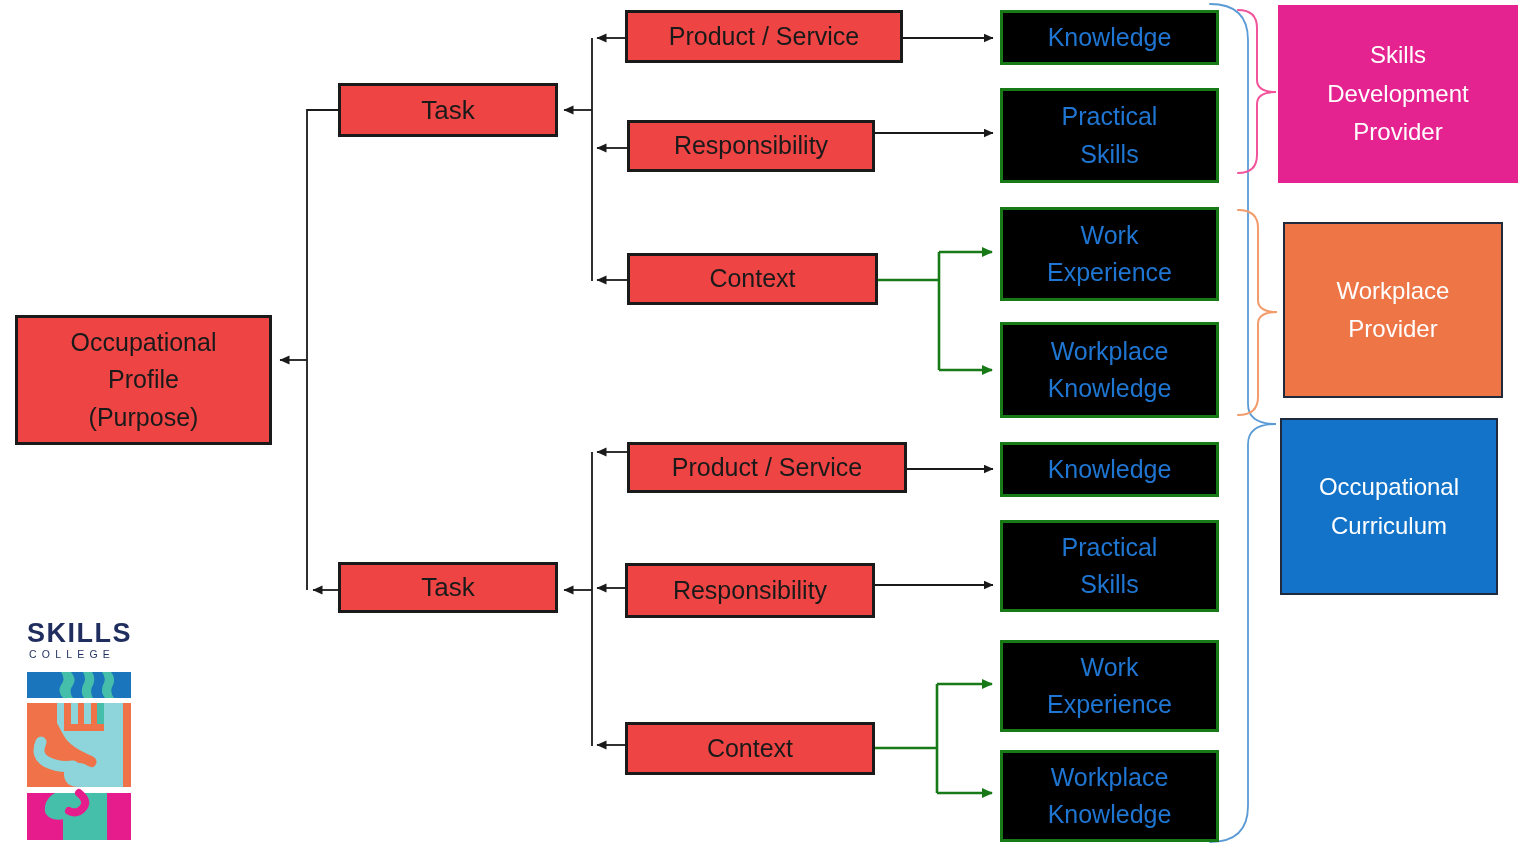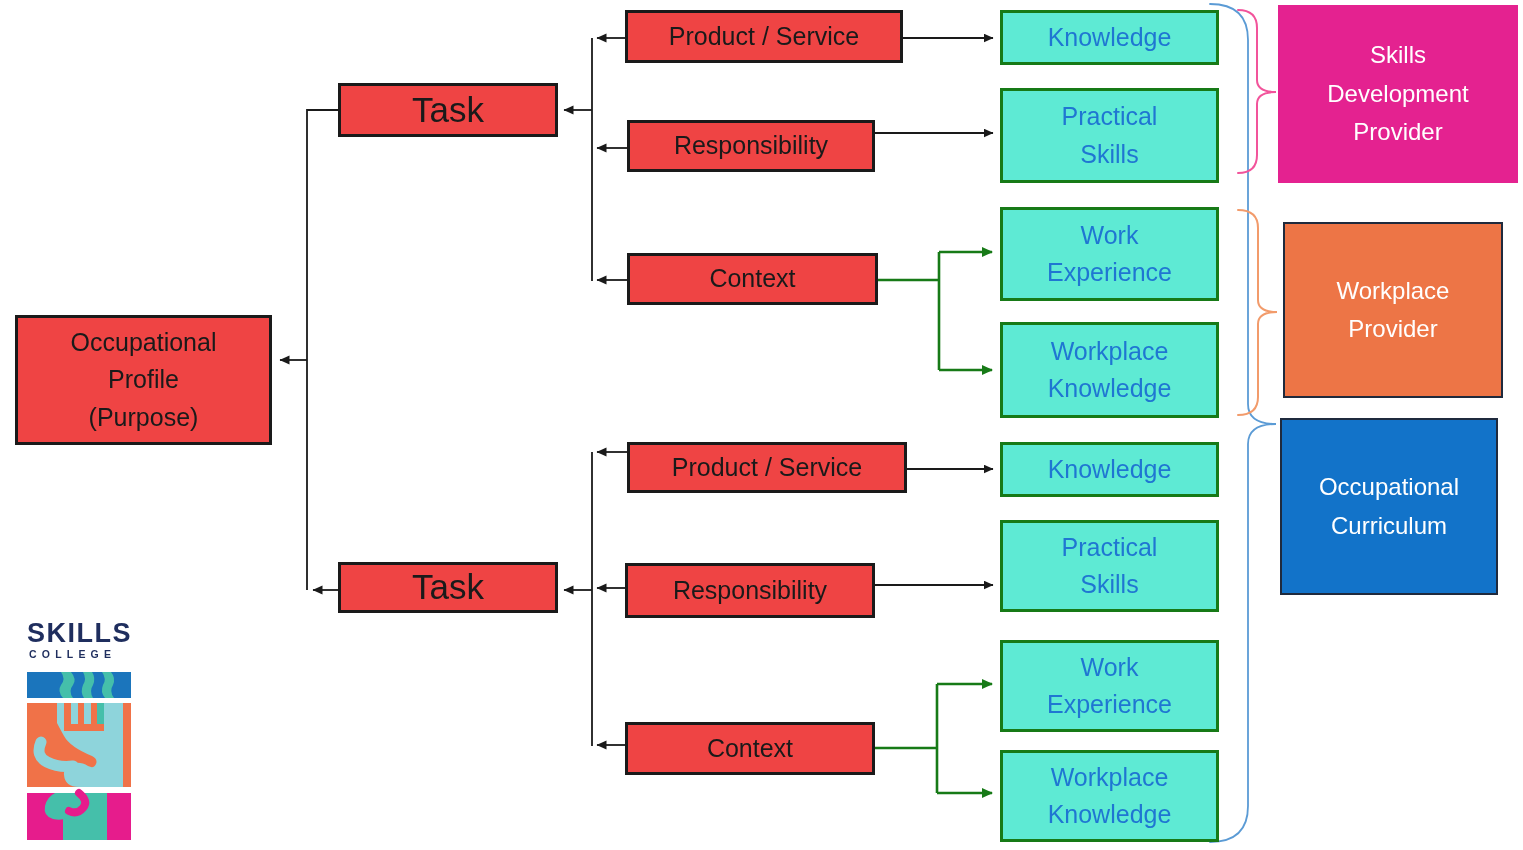--- a/index.html
+++ b/index.html
@@ -17,23 +17,23 @@
     text-align:center;white-space:pre-line;
     box-sizing:border-box;
     line-height:1.5;
   }
   .plain{
     background:#ef4444;
     border:3px solid var(--line,#1a1a1a);
     color:#1a1a1a;
     font-size:25px;
   }
-  .task{font-size:35px;}
+  .task{font-size:26px;}
   .greenbox{
-    background:#5eead4;
+    background:#000000;
     border:3px solid var(--green,#177a17);
     color:var(--blue-text,#1f76d2);
     font-size:25px;
   }
   .pinkbox{
     background:var(--pink,#e42290);
     color:#ffffff;border:none;
     font-size:24px;line-height:1.6;
   }
   .orangebox{
@@ -58,21 +58,21 @@
   .brace-orange{stroke:var(--brace-orange,#f29b6b);stroke-width:2;}
   .logo-skills{
     position:absolute;left:27px;top:620px;width:104px;
     color:var(--logo-navy,#1f2e5e);
     font-size:27px;font-weight:600;letter-spacing:1.5px;
     line-height:1;
   }
   .logo-college{
     position:absolute;left:29px;top:649px;width:104px;
     color:var(--logo-navy,#1f2e5e);
-    font-size:10.5px;font-weight:700;letter-spacing:5.2px;
+    font-size:10.5px;font-weight:400;letter-spacing:5.2px;
     line-height:1;
   }
   #logo-art{position:absolute;left:27px;top:672px;}
 </style>
 </head>
 <body>
 
 <div id="canvas">
 
   <svg id="wires" viewBox="0 0 1523 850" xmlns="http://www.w3.org/2000/svg">

